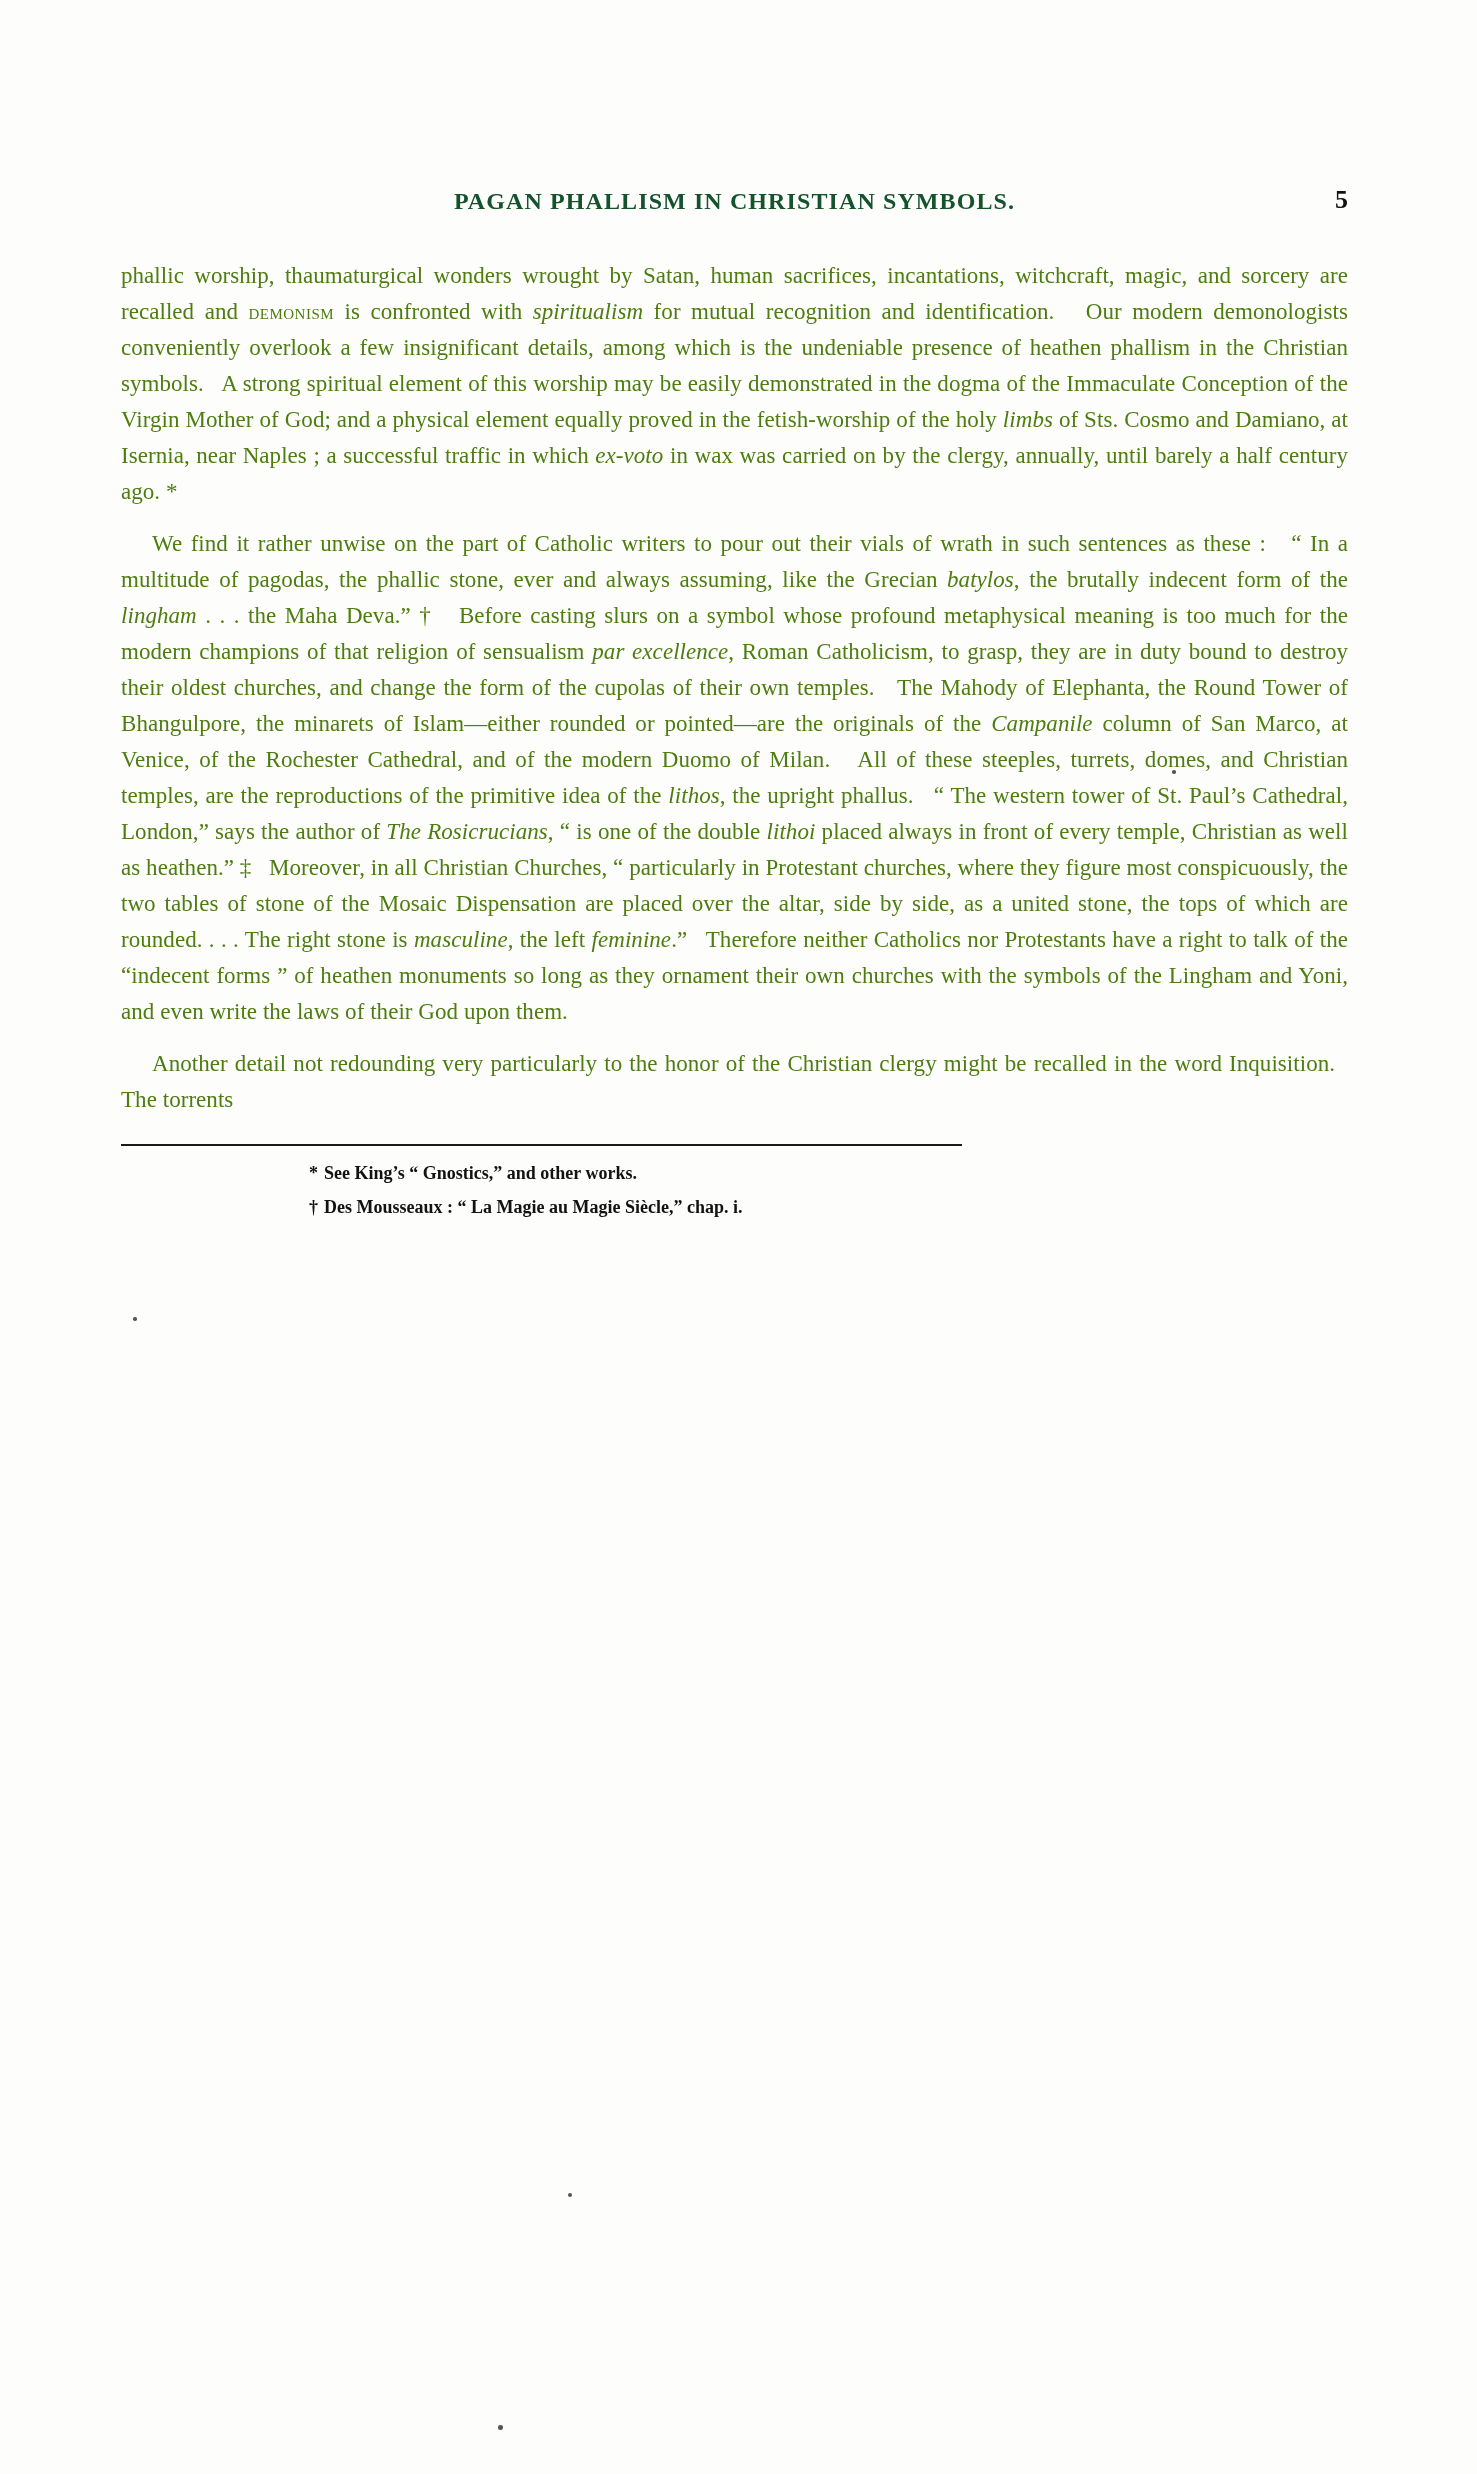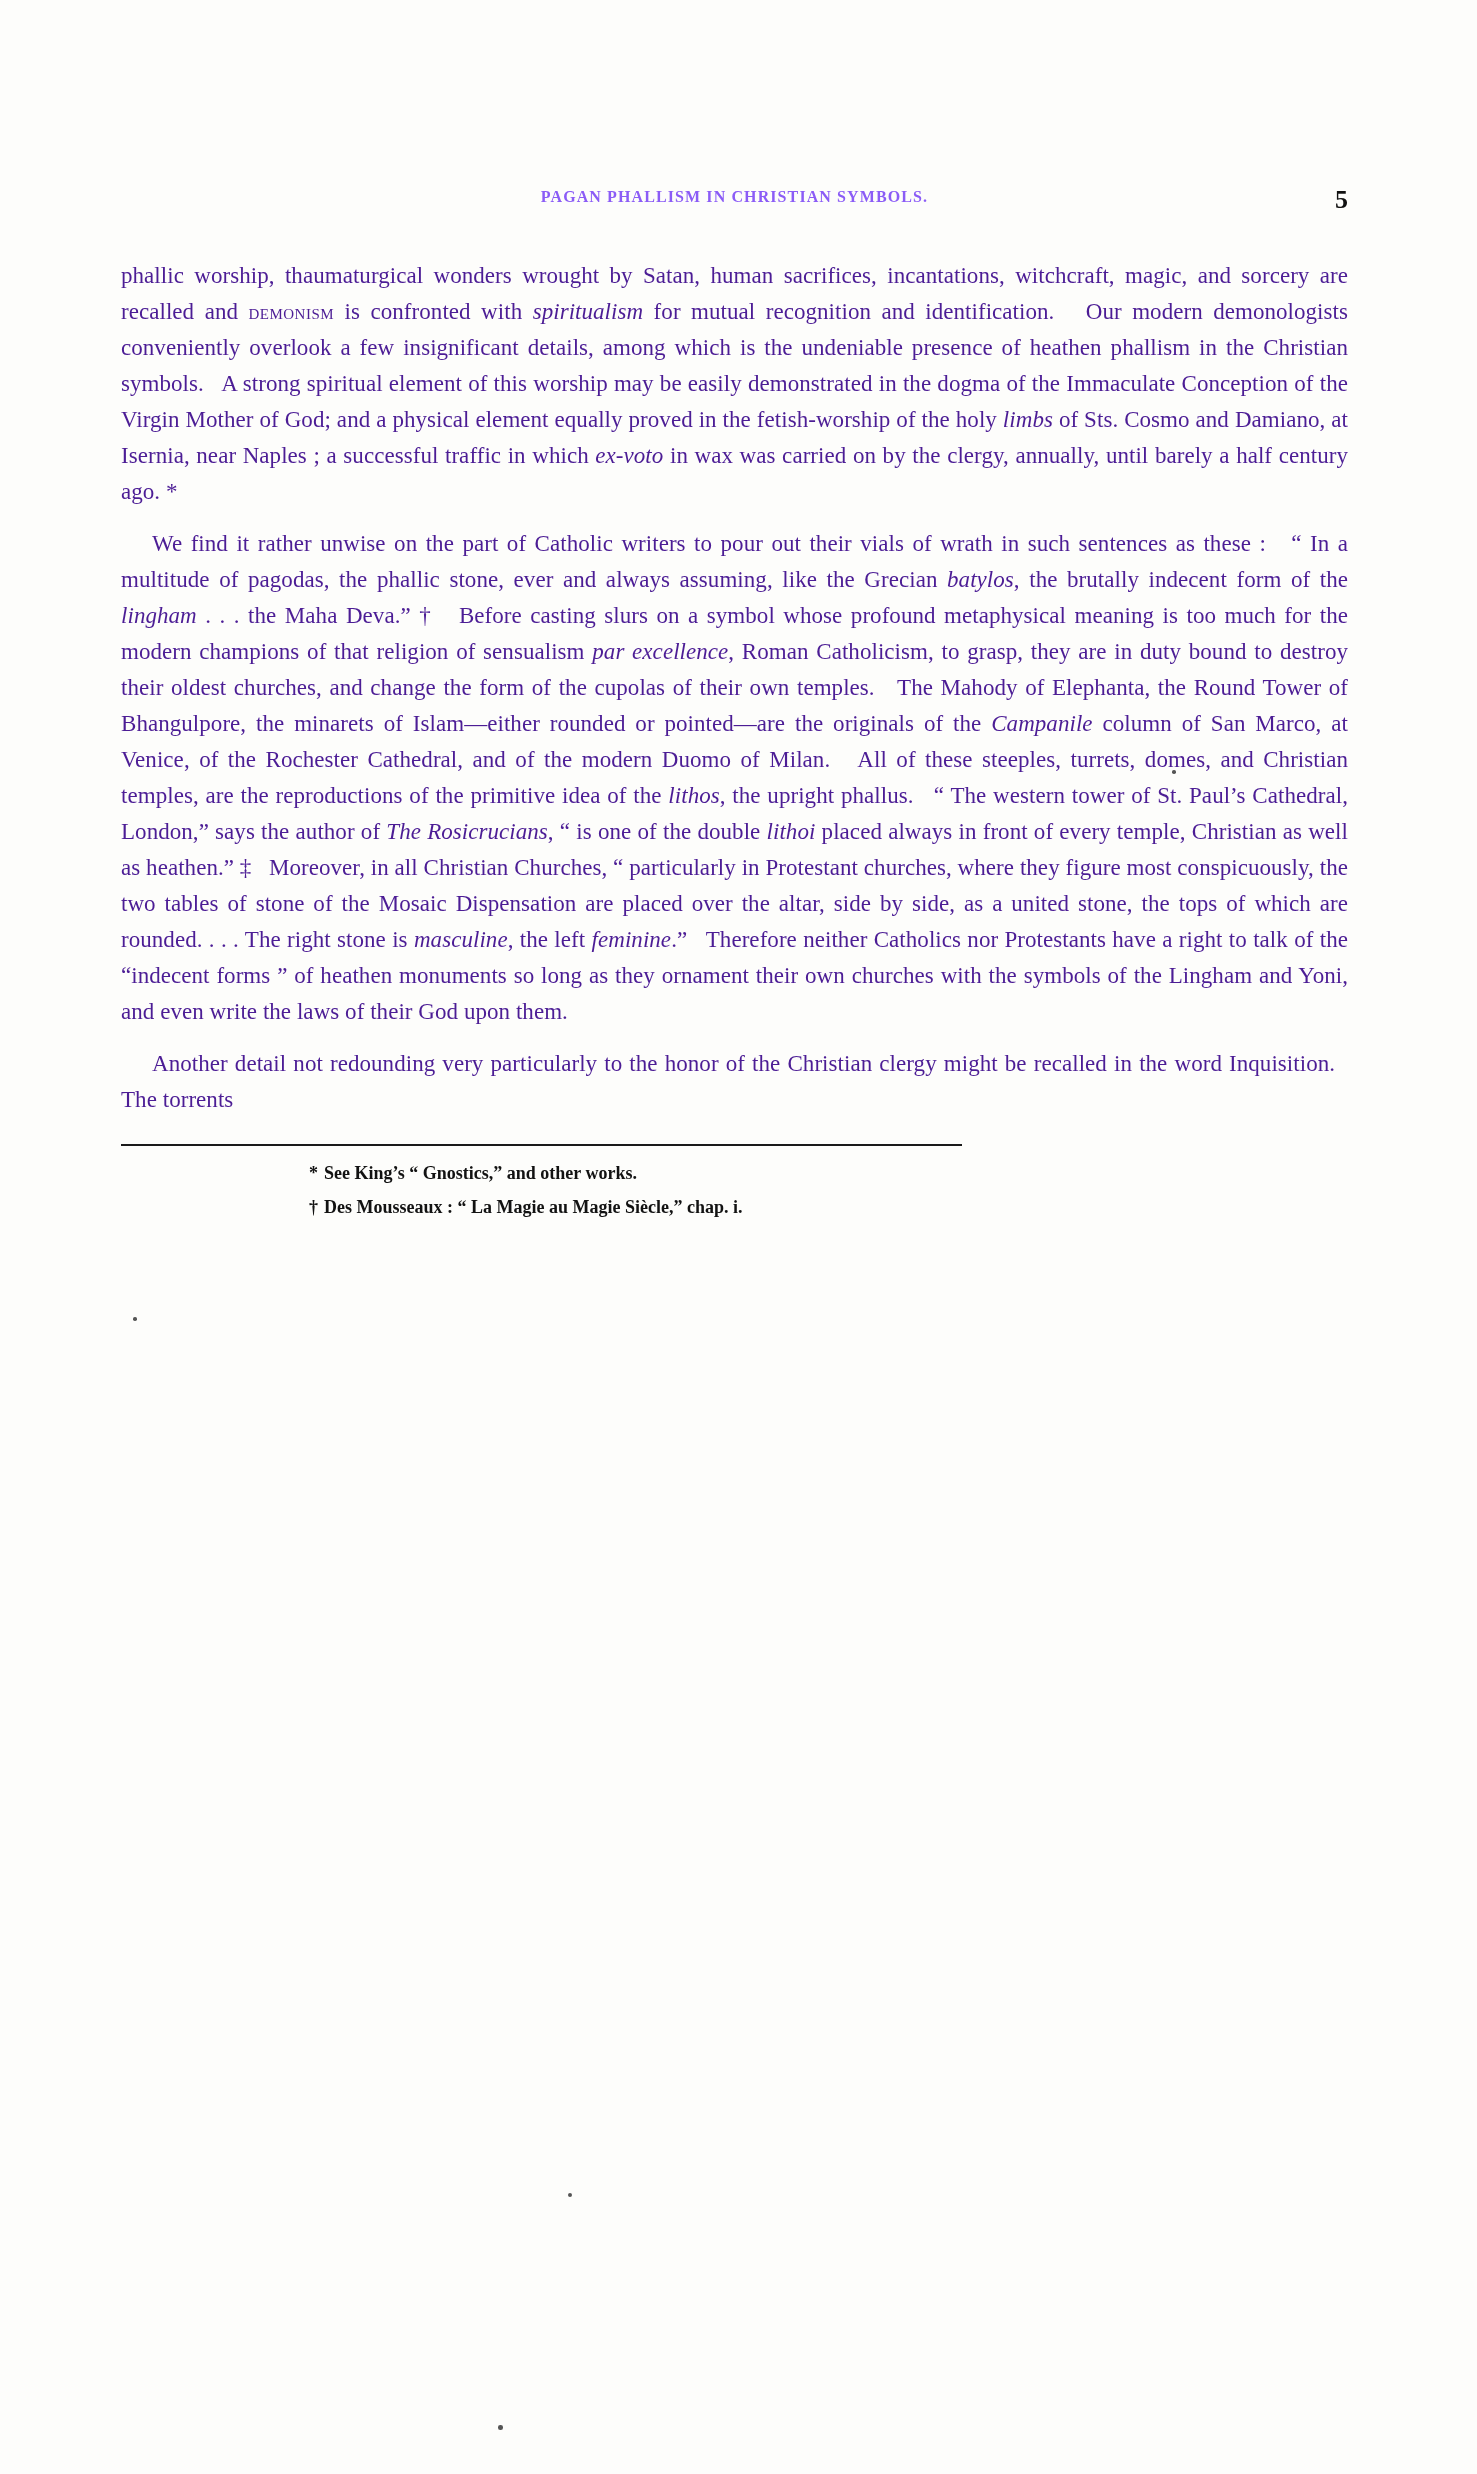--- a/index.html
+++ b/index.html
@@ -31,42 +31,42 @@
     display: flex;
     align-items: baseline;
     justify-content: center;
     position: relative;
     height: 40px;
     margin-bottom: 30px;
   }
   .running-head {
     font-family: "Liberation Serif", serif;
     font-weight: bold;
-    font-size: 16px;
+    font-size: 24px;
     letter-spacing: 1.1px;
-    color: #8b5cf6;
+    color: #14532d;
     text-align: left;
     white-space: nowrap;
   }
   .folio {
     position: absolute;
     right: 0;
     top: -3px;
     font-family: "Liberation Serif", serif;
     font-weight: bold;
     font-size: 26px;
     color: #111111;
   }
   .body-text p {
     margin: 0;
     font-size: 23px;
     line-height: 36px;
     text-align: justify;
     text-justify: inter-word;
-    color: #4c1d95;
+    color: #4d7c0f;
     letter-spacing: 0.05px;
     font-family: Liberation Serif, serif;
   }
   .body-text p + p {
     margin-top: 16px;
   }
   .indent {
     text-indent: 31px;
   }
   .sc {

